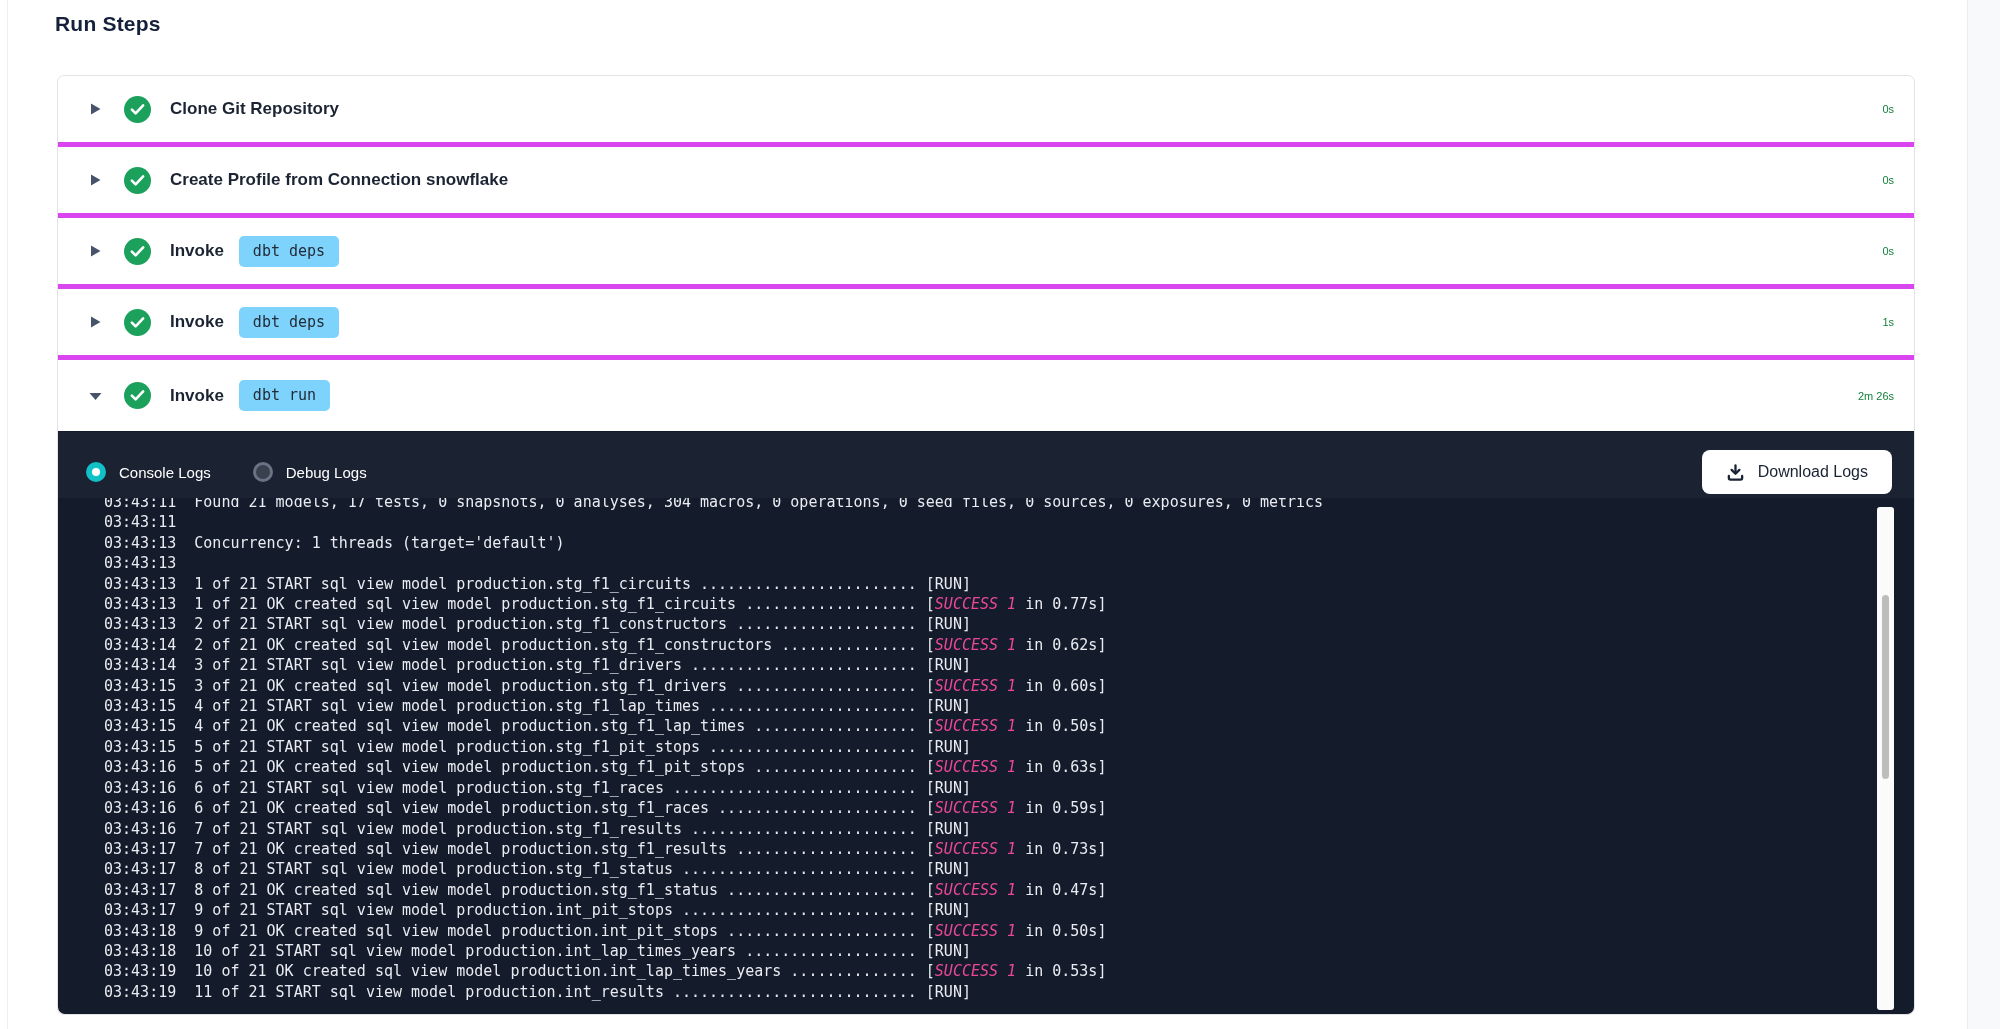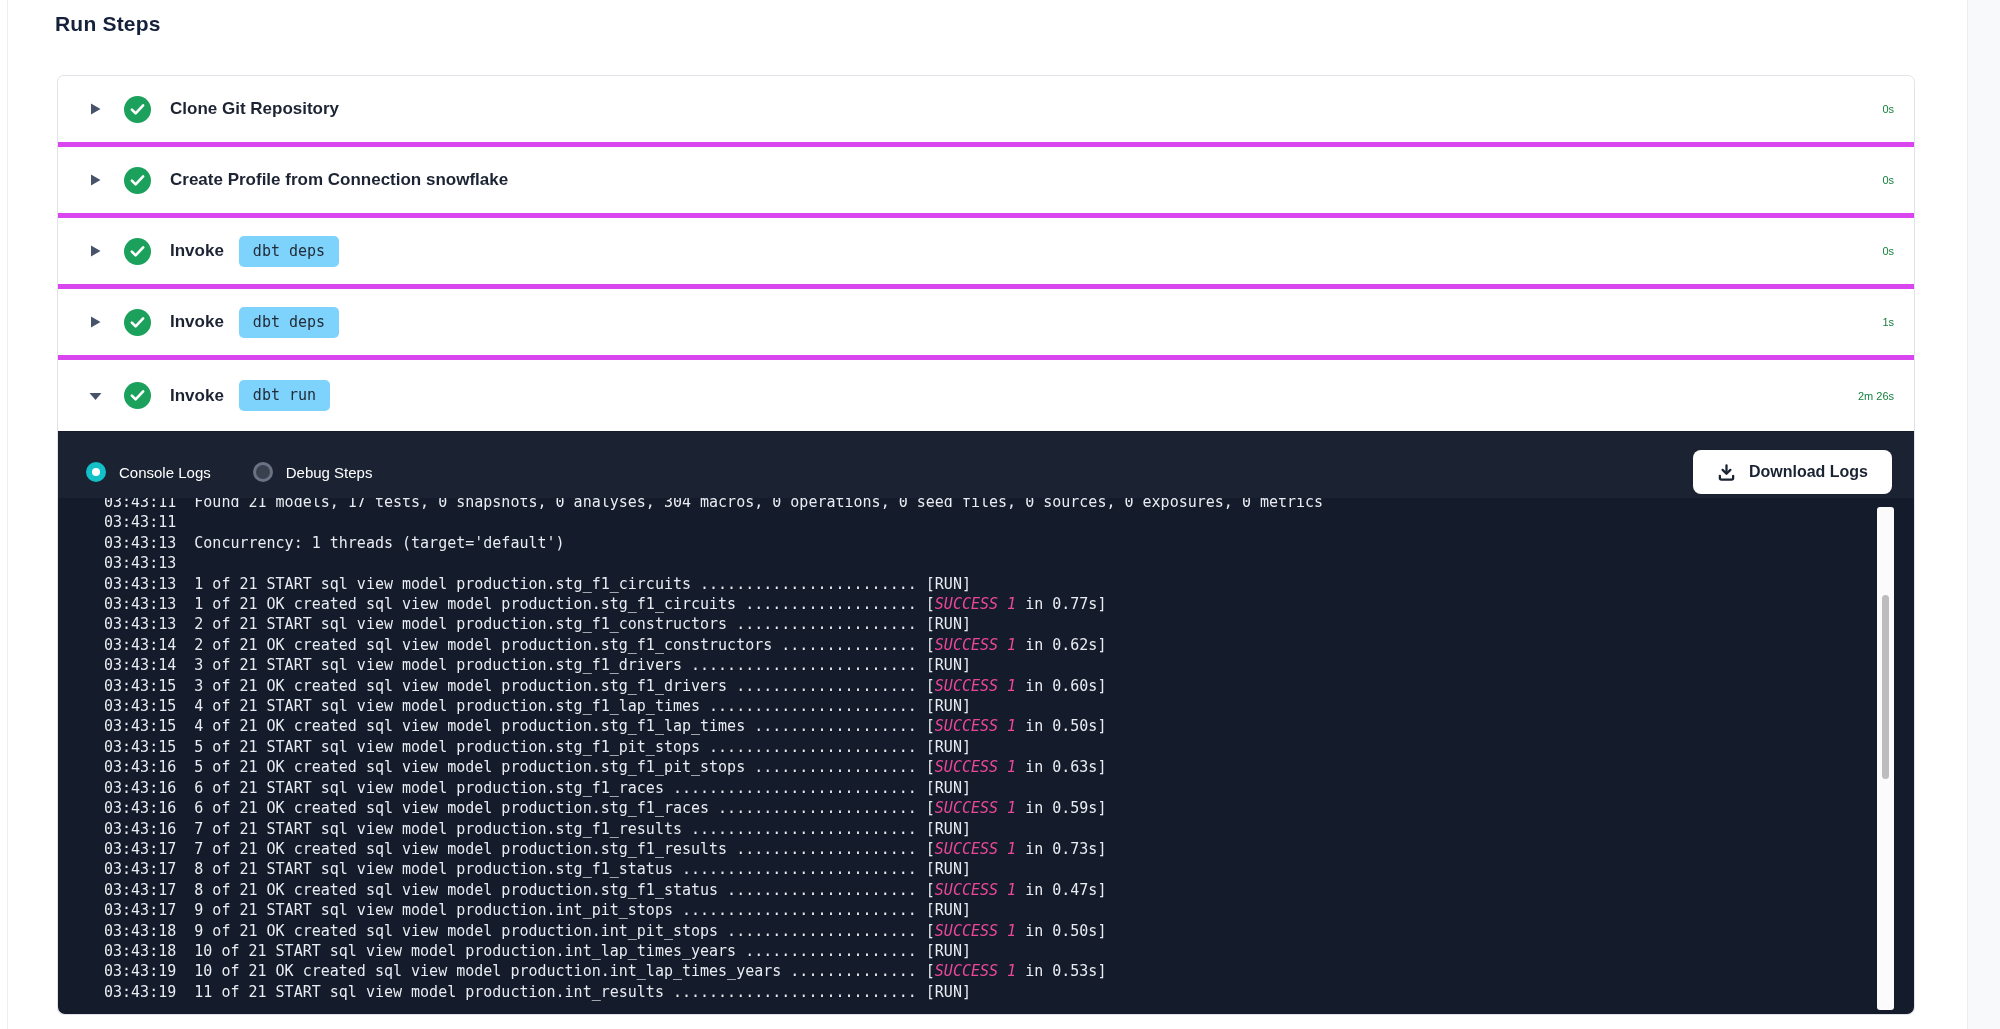--- a/index.html
+++ b/index.html
@@ -55,21 +55,21 @@
   .radio-dot.on::after {
     content:""; position:absolute; left:6px; top:6px; width:8px; height:8px;
     border-radius:50%; background:#ffffff;
   }
   .radio-dot.off { background:#39414f; border:3px solid #6a7383; }
   .radio-label { color:#ffffff; font-weight:400; font-size:15px; }
 
   .download-btn {
     margin-left:auto; background:#ffffff; border:none; border-radius:8px;
     height:44px; padding:0 24px; display:flex; align-items:center; gap:13px;
-    color:#1a2333; font-weight:700; font-size:16px;
+    color:#1a2333; font-weight:400; font-size:16px;
     font-family:"Liberation Sans", sans-serif; cursor:pointer;
   }
 
   .log-area {
     position:absolute; left:0; right:0; top:66px; bottom:0;
     overflow:hidden; padding-left:28px;
   }
   .log-lines {
     margin-top:-6px;
     font-family:"DejaVu Sans Mono", monospace;
@@ -177,21 +177,21 @@
 
   <div class="log-panel">
     <div class="panel-header">
       <div id="log-tabs" style="display:flex;align-items:center;">
           <div class="radio-opt">
             <span class="radio-dot on"></span>
             <span class="radio-label">Console Logs</span>
           </div>
           <div class="radio-opt">
             <span class="radio-dot off"></span>
-            <span class="radio-label">Debug Steps</span>
+            <span class="radio-label">Debug Logs</span>
           </div>
         </div>
       <button class="download-btn">
         <span style="display:flex;">
           <svg width="19" height="19" viewBox="0 0 20 20">
             <path d="M10 2.5v8.2" stroke="#1a2333" stroke-width="2.4" fill="none" stroke-linecap="round"></path>
             <path d="M5.9 7.2 10 11.3l4.1-4.1" stroke="#1a2333" stroke-width="2.4" fill="none" stroke-linecap="round" stroke-linejoin="round"></path>
             <path d="M3 13.5v2.3c0 .9.7 1.6 1.6 1.6h10.8c.9 0 1.6-.7 1.6-1.6v-2.3" stroke="#1a2333" stroke-width="2.4" fill="none" stroke-linecap="round"></path>
           </svg>
         </span>

